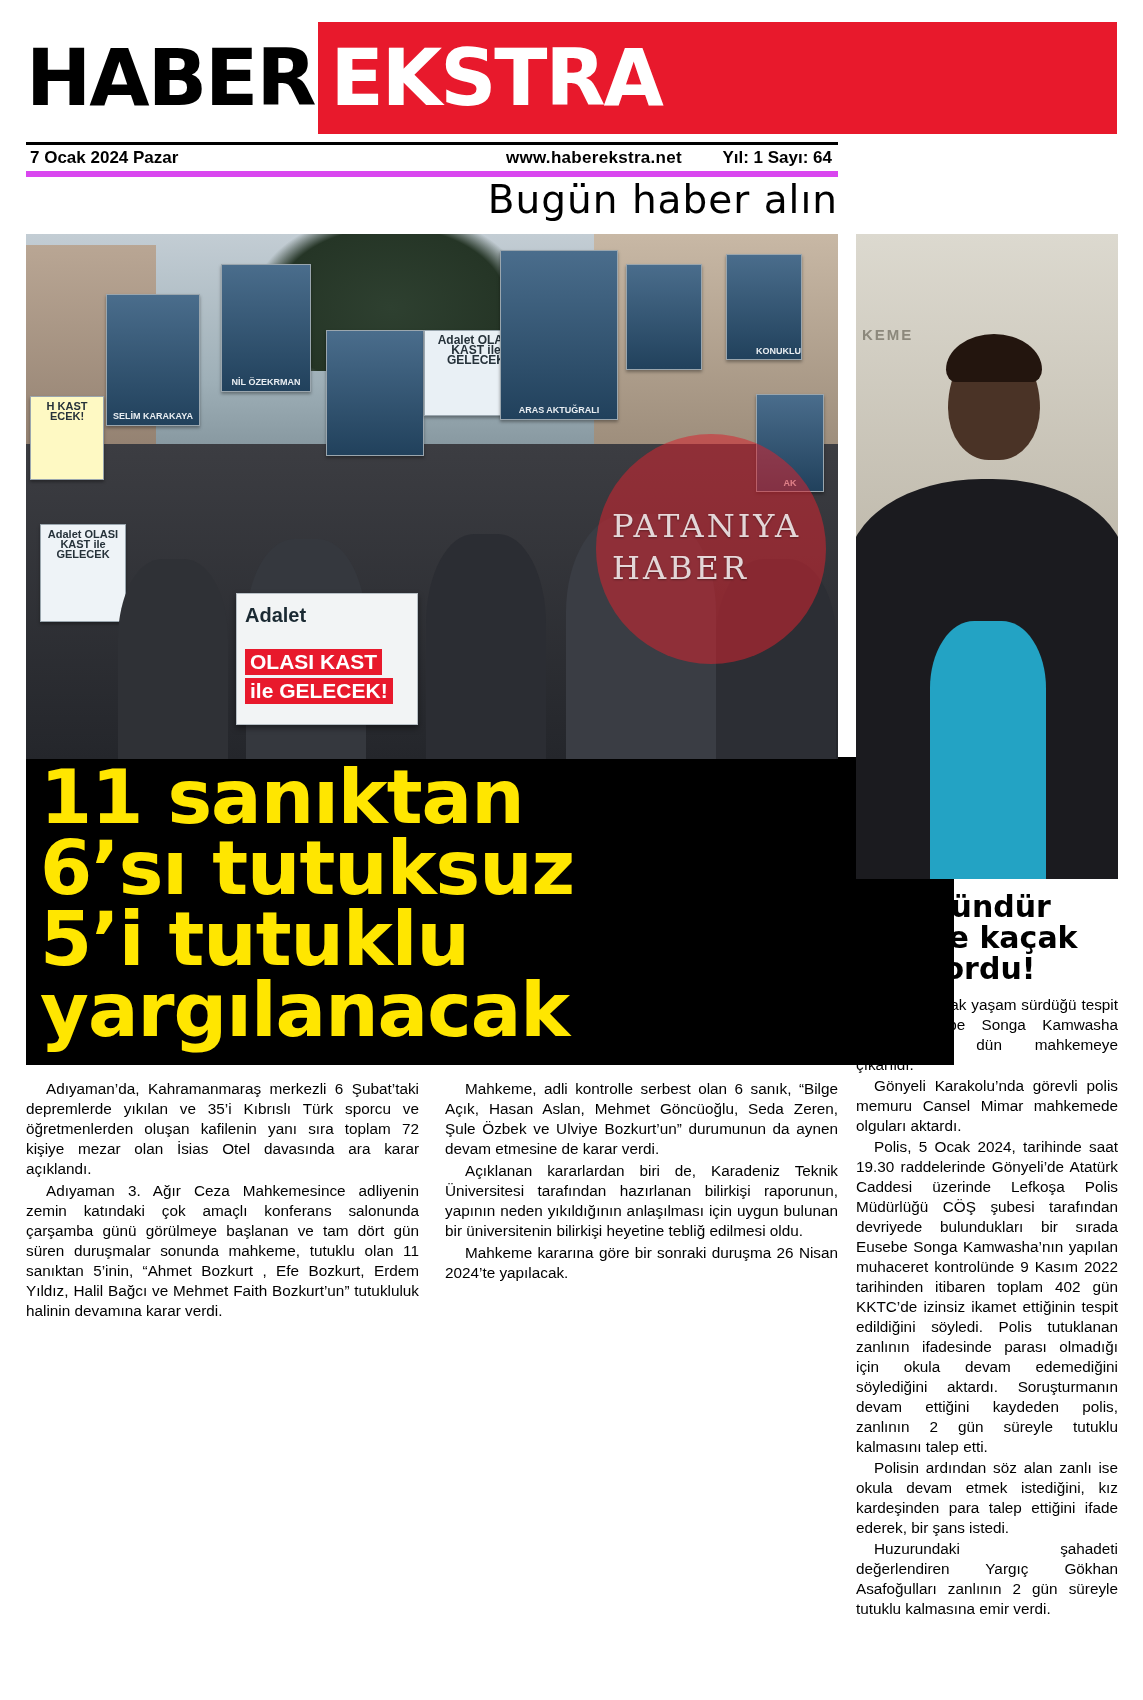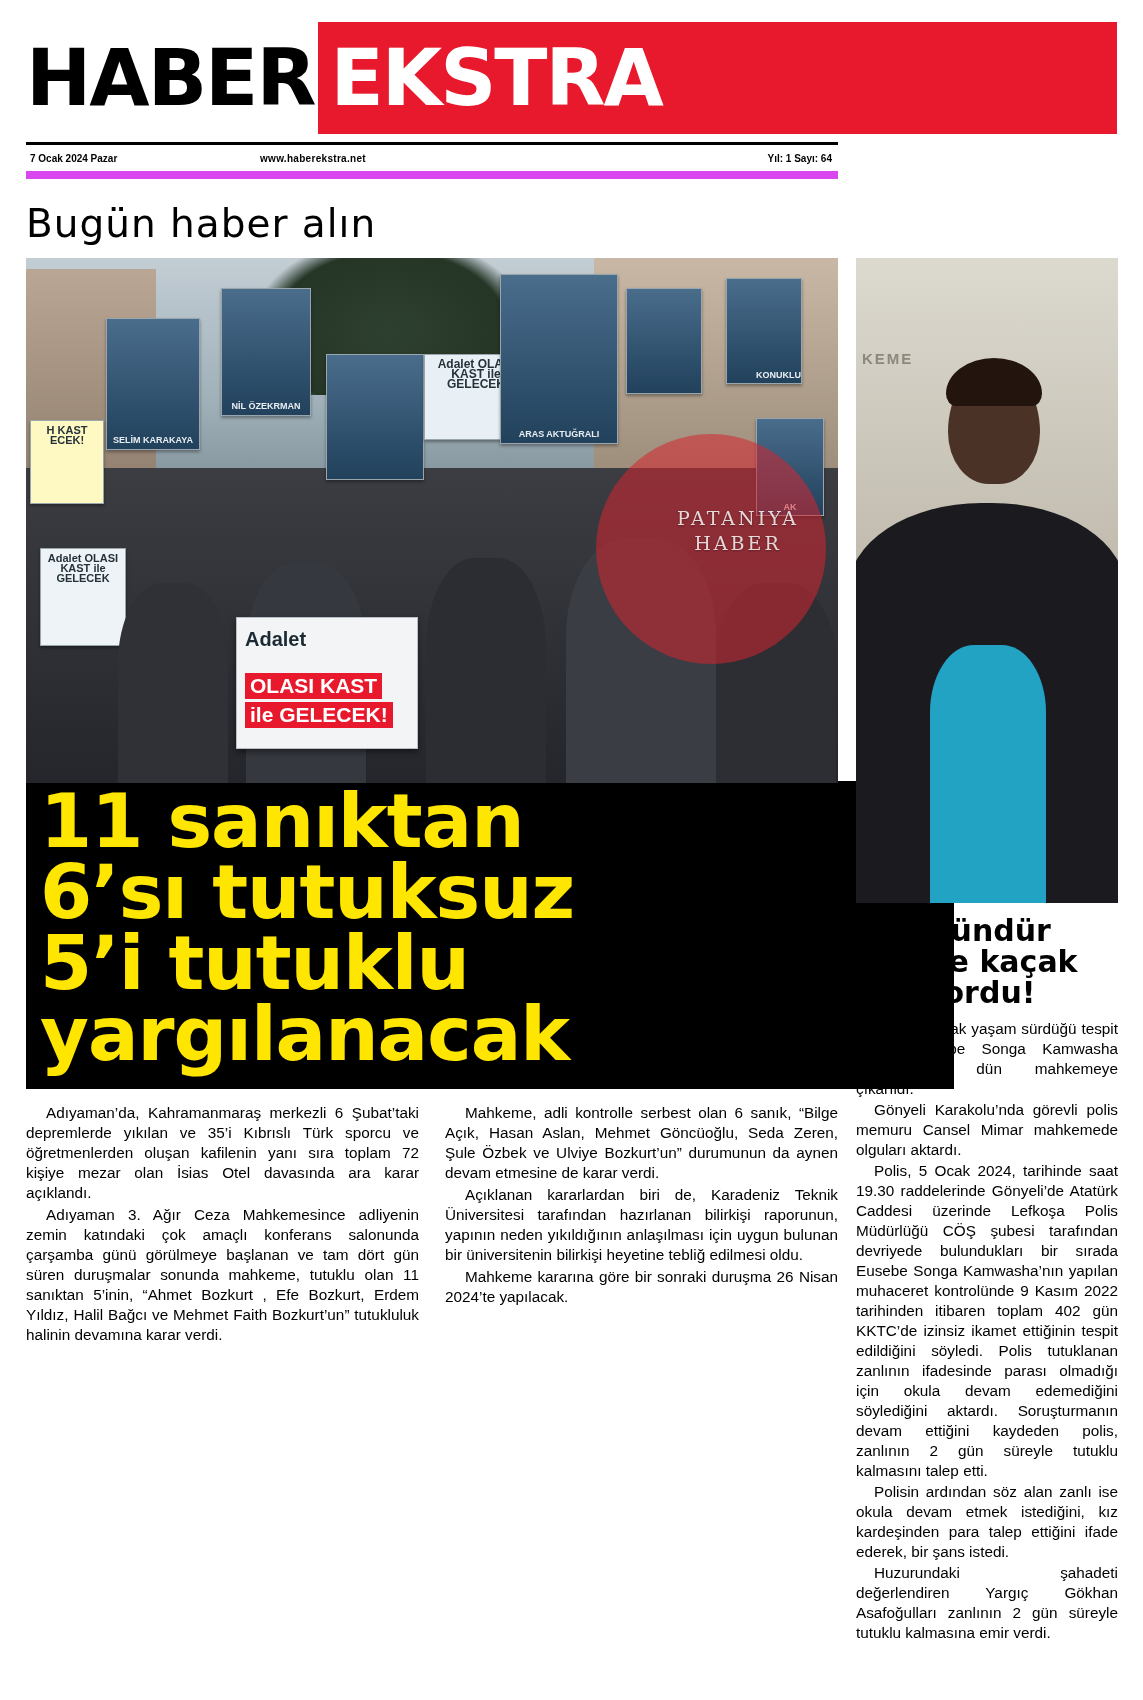--- a/index.html
+++ b/index.html
@@ -46,40 +46,40 @@
     font-size: 78px;
     letter-spacing: -2px;
     line-height: 112px;
     padding: 0 18px 0 12px;
     flex: 1;
     text-align: left;
   }
 
   .info-bar {
     border-top: 3px solid #000;
-    border-bottom: 8px solid #d946ef;
+    border-bottom: 6px solid #d946ef;
     margin-top: 8px;
     height: 26px;
     display: flex;
     align-items: center;
-    font-size: 10px;
+    font-size: 17px;
     font-weight: bold;
     width: 812px;
   }
   .info-date { width: 230px; padding-left: 4px; }
-  .info-url  { flex: 1; text-align: left; letter-spacing: .3px; }
+  .info-url  { flex: 1; text-align: right; letter-spacing: .3px; }
   .info-issue { width: 150px; text-align: right; padding-right: 6px; }
 
   .slogan {
     width: 812px;
-    text-align: left;
+    text-align: right;
     font-size: 39px;
     letter-spacing: 1px;
     font-weight: normal;
-    padding: 22px 0 12px 0;
+    padding: 0 0 12px 0;
     font-family: "DejaVu Sans", sans-serif;
   }
 
   
   .body-wrap {
     position: relative;
     display: flex;
     gap: 18px;
   }
   .col-main { width: 812px; }
@@ -236,24 +236,23 @@
     left: 0; top: 0;
     width: 230px; height: 230px;
     border-radius: 50%;
     background: rgba(214,36,48,0.55);
   }
   .wm-text {
     position: absolute;
     left: 16px;
     top: 72px;
     width: 252px;
-    text-align: center;
     color: rgba(255,255,255,0.82);
     font-family: "DejaVu Serif", serif;
-    font-size: 19px;
+    font-size: 32px;
     letter-spacing: 3px;
     line-height: 1.3;
     text-shadow: 0 1px 2px rgba(0,0,0,.35);
   }
 </style>
 </head>
 <body>
 
 <div class="page">
 

